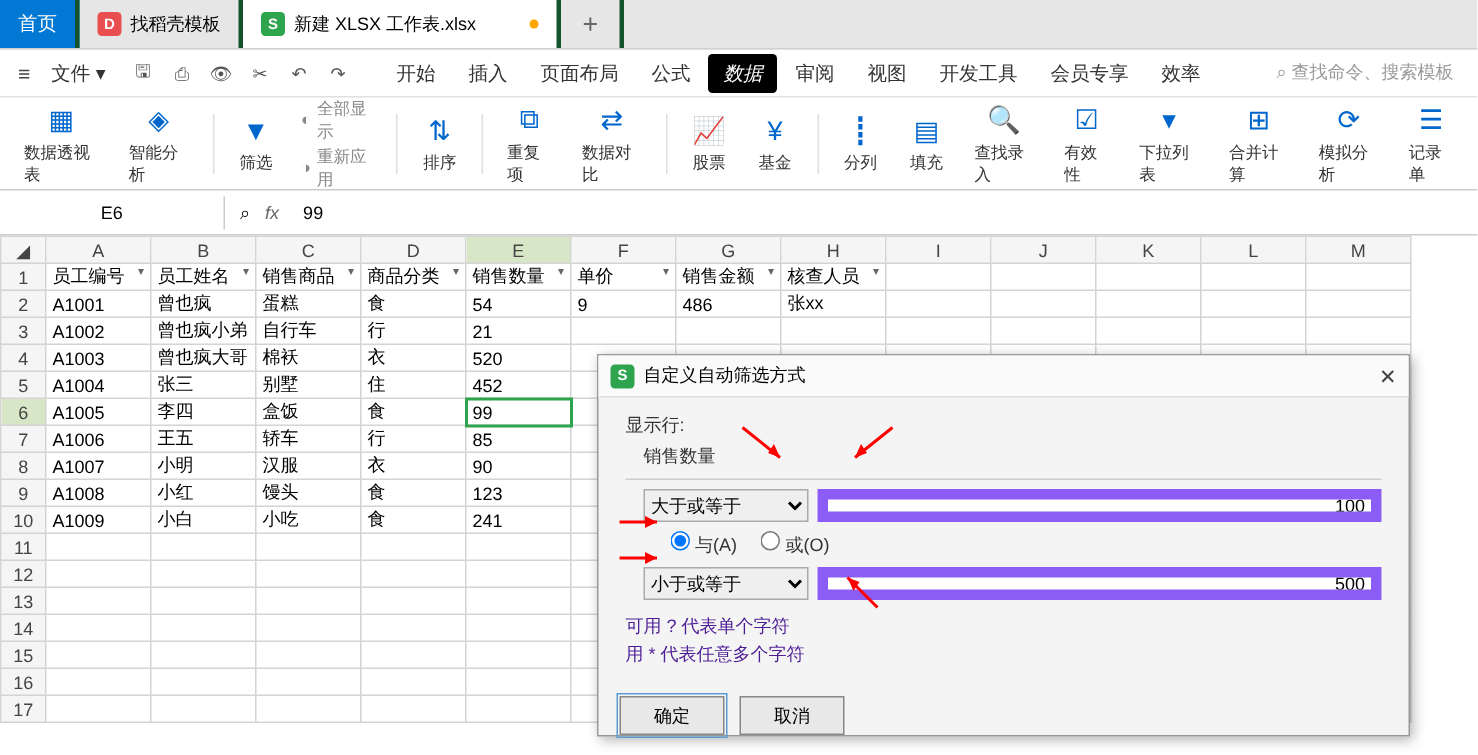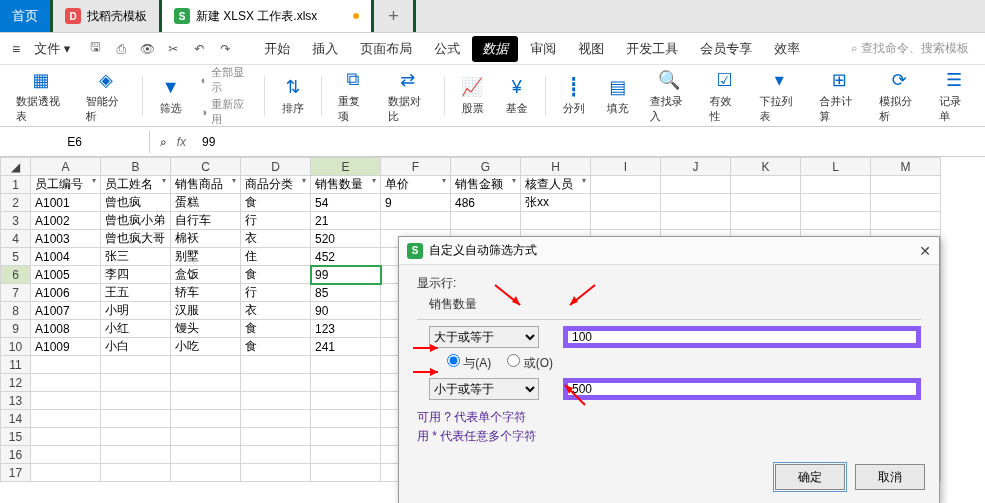--- a/index.html
+++ b/index.html
@@ -54,27 +54,27 @@
 table.grid th.sel-col { background: #d8e6c8; }
 table.grid td.sel-cell { outline: 2px solid #2ea44f; outline-offset: -1px; }
 .filter-drop { float: right; font-size: 8px; color: #666; }
 
 
 .dialog { position: absolute; left: 398px; top: 236px; width: 542px; background: #f4f4f4; border: 1px solid #999; box-shadow: 2px 2px 8px rgba(0,0,0,0.3); }
 .dialog .dtitle { height: 28px; display: flex; align-items: center; padding: 0 8px; font-size: 12px; background: #fafafa; border-bottom: 1px solid #ddd; }
 .dialog .dtitle .dicon { width: 16px; height: 16px; background: #2ea44f; color: #fff; border-radius: 3px; display: flex; align-items: center; justify-content: center; font-size: 10px; font-weight: bold; margin-right: 6px; }
 .dialog .dtitle .dclose { margin-left: auto; font-size: 14px; cursor: pointer; color: #444; }
 .dialog .dbody { padding: 10px 18px; font-size: 12px; color: #333; }
-.dialog .drow { margin: 6px 0; display: flex; align-items: center; gap: 24px; }
+.dialog .drow { margin: 6px 0; display: flex; align-items: center; gap: 6px; }
 .dialog .fieldname { font-size: 12px; color: #333; margin: 4px 0 6px 12px; }
 .dialog select { width: 110px; height: 22px; font-size: 12px; border: 1px solid #aaa; }
-.dialog input[type=text] { flex: 1; height: 22px; font-size: 12px; padding: 0 4px; border: 5px solid #8b5cf6; }
+.dialog input[type=text] { flex: 1; height: 22px; font-size: 12px; padding: 0 4px; border: 7px solid #8b5cf6; text-align: right; }
 .dialog .logic { margin-left: 30px; display: flex; gap: 16px; align-items: center; }
 .dialog .hints { margin-top: 8px; font-size: 12px; color: #4c1d95; line-height: 1.6; }
-.dialog .dbuttons { display: flex; justify-content: flex-end; gap: 10px; padding: 8px 14px 14px; }
+.dialog .dbuttons { display: flex; justify-content: flex-start; gap: 10px; padding: 8px 14px 0; }
 .dialog .dbtn { width: 70px; height: 26px; border: 1px solid #888; background: #e8e8e8; font-size: 12px; cursor: pointer; }
 .dialog .dbtn.primary { outline: 1px solid #5a9bd5; outline-offset: 1px; }
 .dialog hr { border: none; border-top: 1px solid #ccc; margin: 2px 0 6px; }
 
 
 .arrow { position: absolute; color: #ff0000; pointer-events: none; }
 .arrow svg { overflow: visible; }
 </style>
 </head>
 <body>

